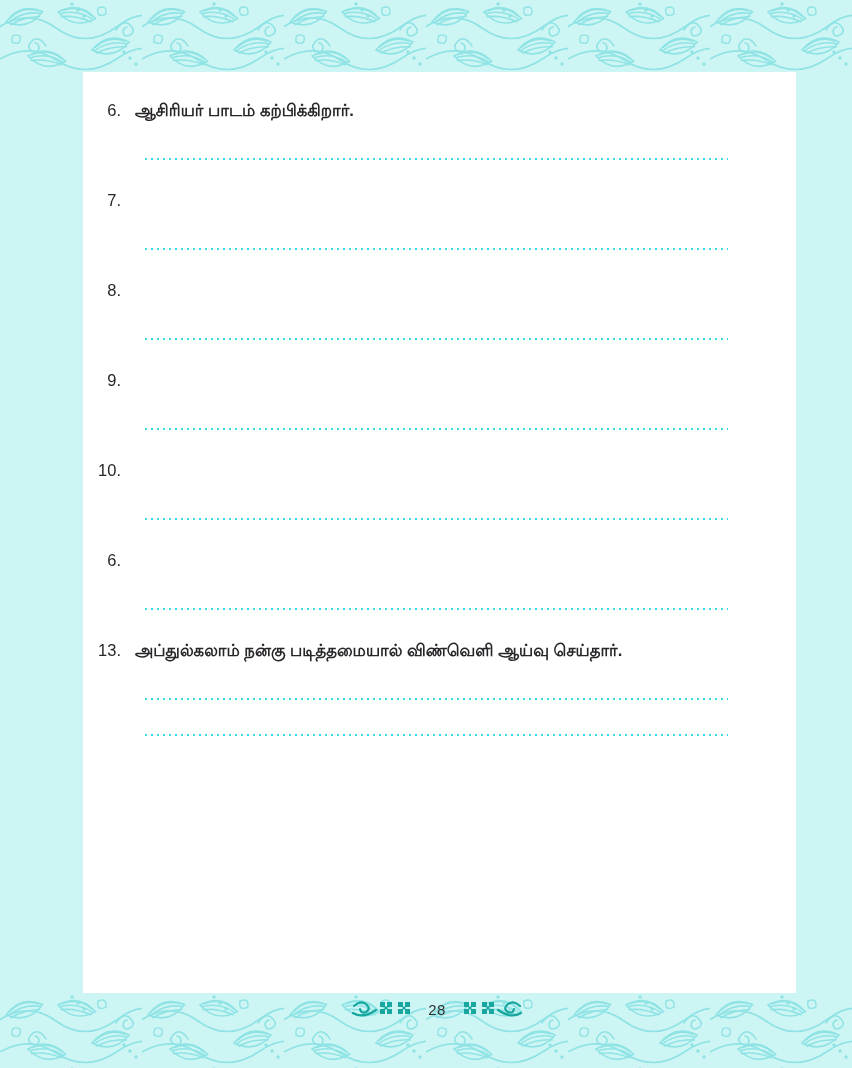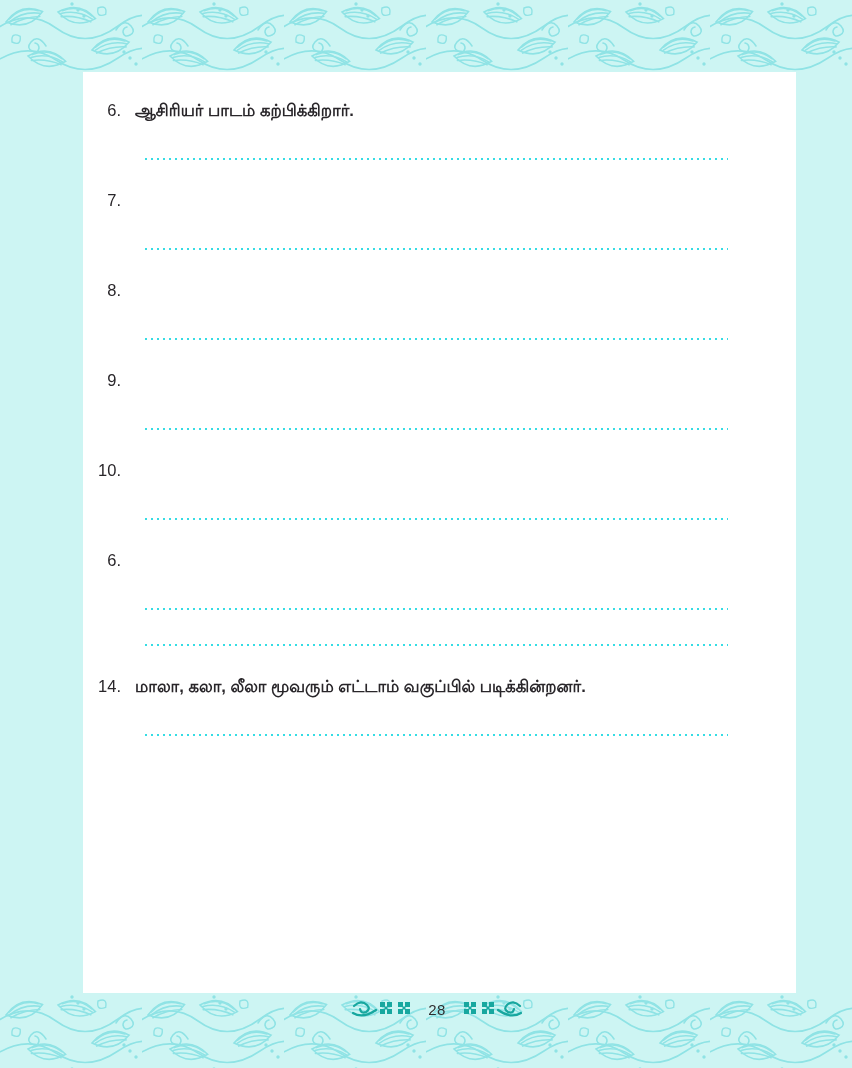--- a/index.html
+++ b/index.html
@@ -237,24 +237,24 @@
 
   <div class="qa">
     <div class="sentence">
       <span class="num">6.</span>
     </div>
     <div class="answer-line"></div>
   </div>
 
 
   <div class="qa">
-    <div class="answer-line"></div>
-  </div>
-
-  <div class="qa">
-    <div class="sentence">
-      <span class="num">14.</span>
-      <span class="txt">மாலா, கலா, லீலா மூவரும் எட்டாம் வகுப்பில் படிக்கின்றனர்.</span>
-    </div>
+    <div class="sentence">
+      <span class="num">13.</span>
+      <span class="txt">அப்துல்கலாம் நன்கு படித்தமையால் விண்வெளி ஆய்வு செய்தார்.</span>
+    </div>
+    <div class="answer-line"></div>
+  </div>
+
+  <div class="qa">
     <div class="answer-line"></div>
   </div>
 
 </div>
 
 </body></html>

